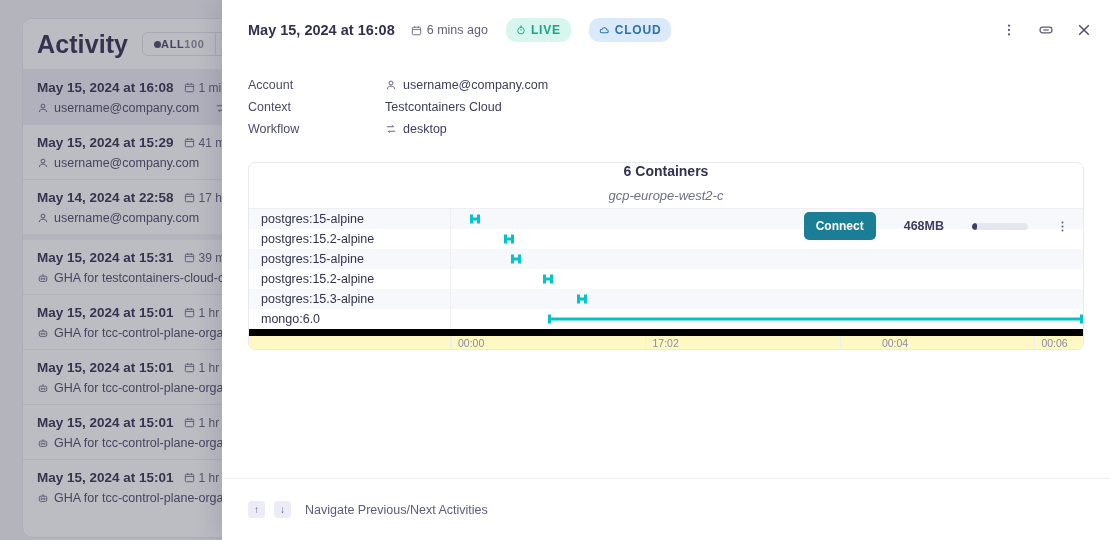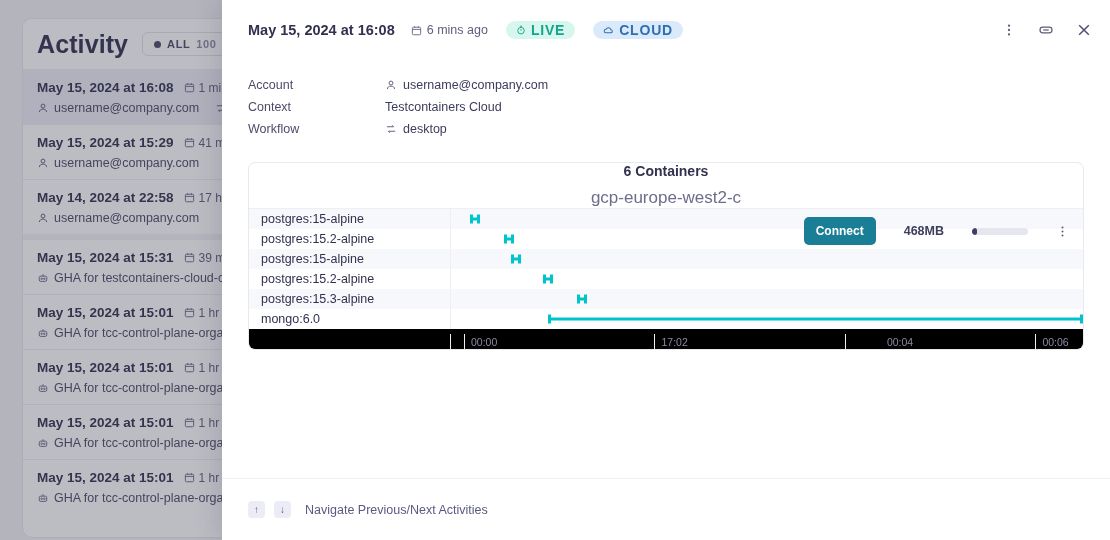--- a/index.html
+++ b/index.html
@@ -32,21 +32,21 @@
     gap: 14px;
     background: #ffffff;
   }
   .activity-title {
     font-size: 25px; font-weight: bold; color: #2e2а4a;
     color: #30304f;
     letter-spacing: .1px;
   }
   .pill-group { display: flex; border: 1px solid #e2e2ea; border-radius: 6px; overflow: hidden; }
   .pill {
-    display: flex; align-items: center; gap: 6px;
+    display: flex; align-items: center; 
     padding: 5px 11px;
     font-size: 11px; font-weight: bold; letter-spacing: .6px;
     color: #4a4a68;
     border-right: 1px solid #e2e2ea;
     white-space: nowrap;
   }
   .pill:last-child { border-right: none; }
   .dot { width: 7px; height: 7px; border-radius: 50%; display: inline-block; }
   .pill-count { color: #8a8aa3; font-weight: bold; font-size: 11px; }
 
@@ -81,22 +81,22 @@
   .modal-head {
     height: 60px;
     display: flex; align-items: center;
     padding: 0 18px 0 26px;
     flex: none;
   }
   .mh-date { font-size: 14.5px; font-weight: bold; color: #31314f; white-space: nowrap; }
   .mh-ago { display: flex; align-items: center; gap: 5px; font-size: 12.5px; color: #5f5f7a; margin-left: 16px; white-space: nowrap; }
   .badge {
     display: inline-flex; align-items: center; gap: 5px;
-    height: 18px; padding: 0 10px; border-radius: 10px;
-    font-size: 14px; font-weight: bold; letter-spacing: .8px;
+    height: 24px; padding: 0 10px; border-radius: 10px;
+    font-size: 12px; font-weight: bold; letter-spacing: .8px;
     margin-left: 18px; white-space: nowrap;
   }
   .badge-live { background: #d7f7ee; color: #15a58c; }
   .badge-cloud { background: #dbeafb; color: #2f6fb0; }
   .mh-actions { margin-left: auto; display: flex; align-items: center; gap: 22px; }
   .icon-btn { color: #5b5b7a; display: inline-flex; align-items: center; justify-content: center; cursor: pointer; }
 
   .modal-body { flex: 1; padding: 0 26px; overflow: hidden; position: relative; }
 
   .meta-table { margin-top: 14px; }
@@ -127,21 +127,21 @@
     margin-top: 22px;
     border: 1px solid #e8e8ef;
     border-radius: 7px;
     overflow: hidden;
   }
   .wc-head {
     height: 45px; display: flex; align-items: center;
     padding: 0 14px; gap: 9px; flex-direction: column;
   }
   .wc-title { font-size: 14px; font-weight: bold; color: #31314f; }
-  .wc-region { font-size: 17px; color: #6d6d8c; }
+  .wc-region { font-size: 13px; color: #6d6d8c; font-style: italic; }
   .wc-right { margin-left: auto; display: flex; align-items: center; gap: 28px; }
   .connect-btn {
     background: #1a7f96; color: #fff;
     font-size: 12px; font-weight: bold;
     border: none; border-radius: 5px;
     padding: 7px 12px; cursor: pointer;
   }
   .mem-label { font-size: 12.5px; font-weight: bold; color: #3d3d5e; }
   .mem-bar { width: 56px; height: 7px; border-radius: 4px; background: #e6e6ee; position: relative; overflow: hidden; }
   .mem-fill { position: absolute; left: 0; top: 0; bottom: 0; background: #3e3e66; border-radius: 4px; }
@@ -161,21 +161,21 @@
   .g-bar {
     position: absolute; top: 50%; transform: translateY(-50%);
     height: 3px; background: #00c4cc;
   }
   .g-bar::before, .g-bar::after {
     content: ""; position: absolute; top: -3px;
     width: 3px; height: 9px; background: #00c4cc;
   }
   .g-bar::before { left: 0; }
   .g-bar::after { right: 0; }
-  .g-axis { display: flex; height: 20px; border-top: 5px solid #000000; background: #000000; gap: 13px; }
+  .g-axis { display: flex; height: 20px; border-top: 7px solid #000000; background: #fef9c3; }
   .g-axis-pad { width: 202px; flex: none; border-right: 1px solid #eeeef3; }
   .g-axis-track { flex: 1; position: relative; }
   .g-tick {
     position: absolute; top: 0; bottom: 0;
     border-left: 1px solid #eeeef3;
     padding-left: 6px;
     font-size: 10.5px; color: #8a8aa3;
     display: flex; align-items: center;
   }
 

